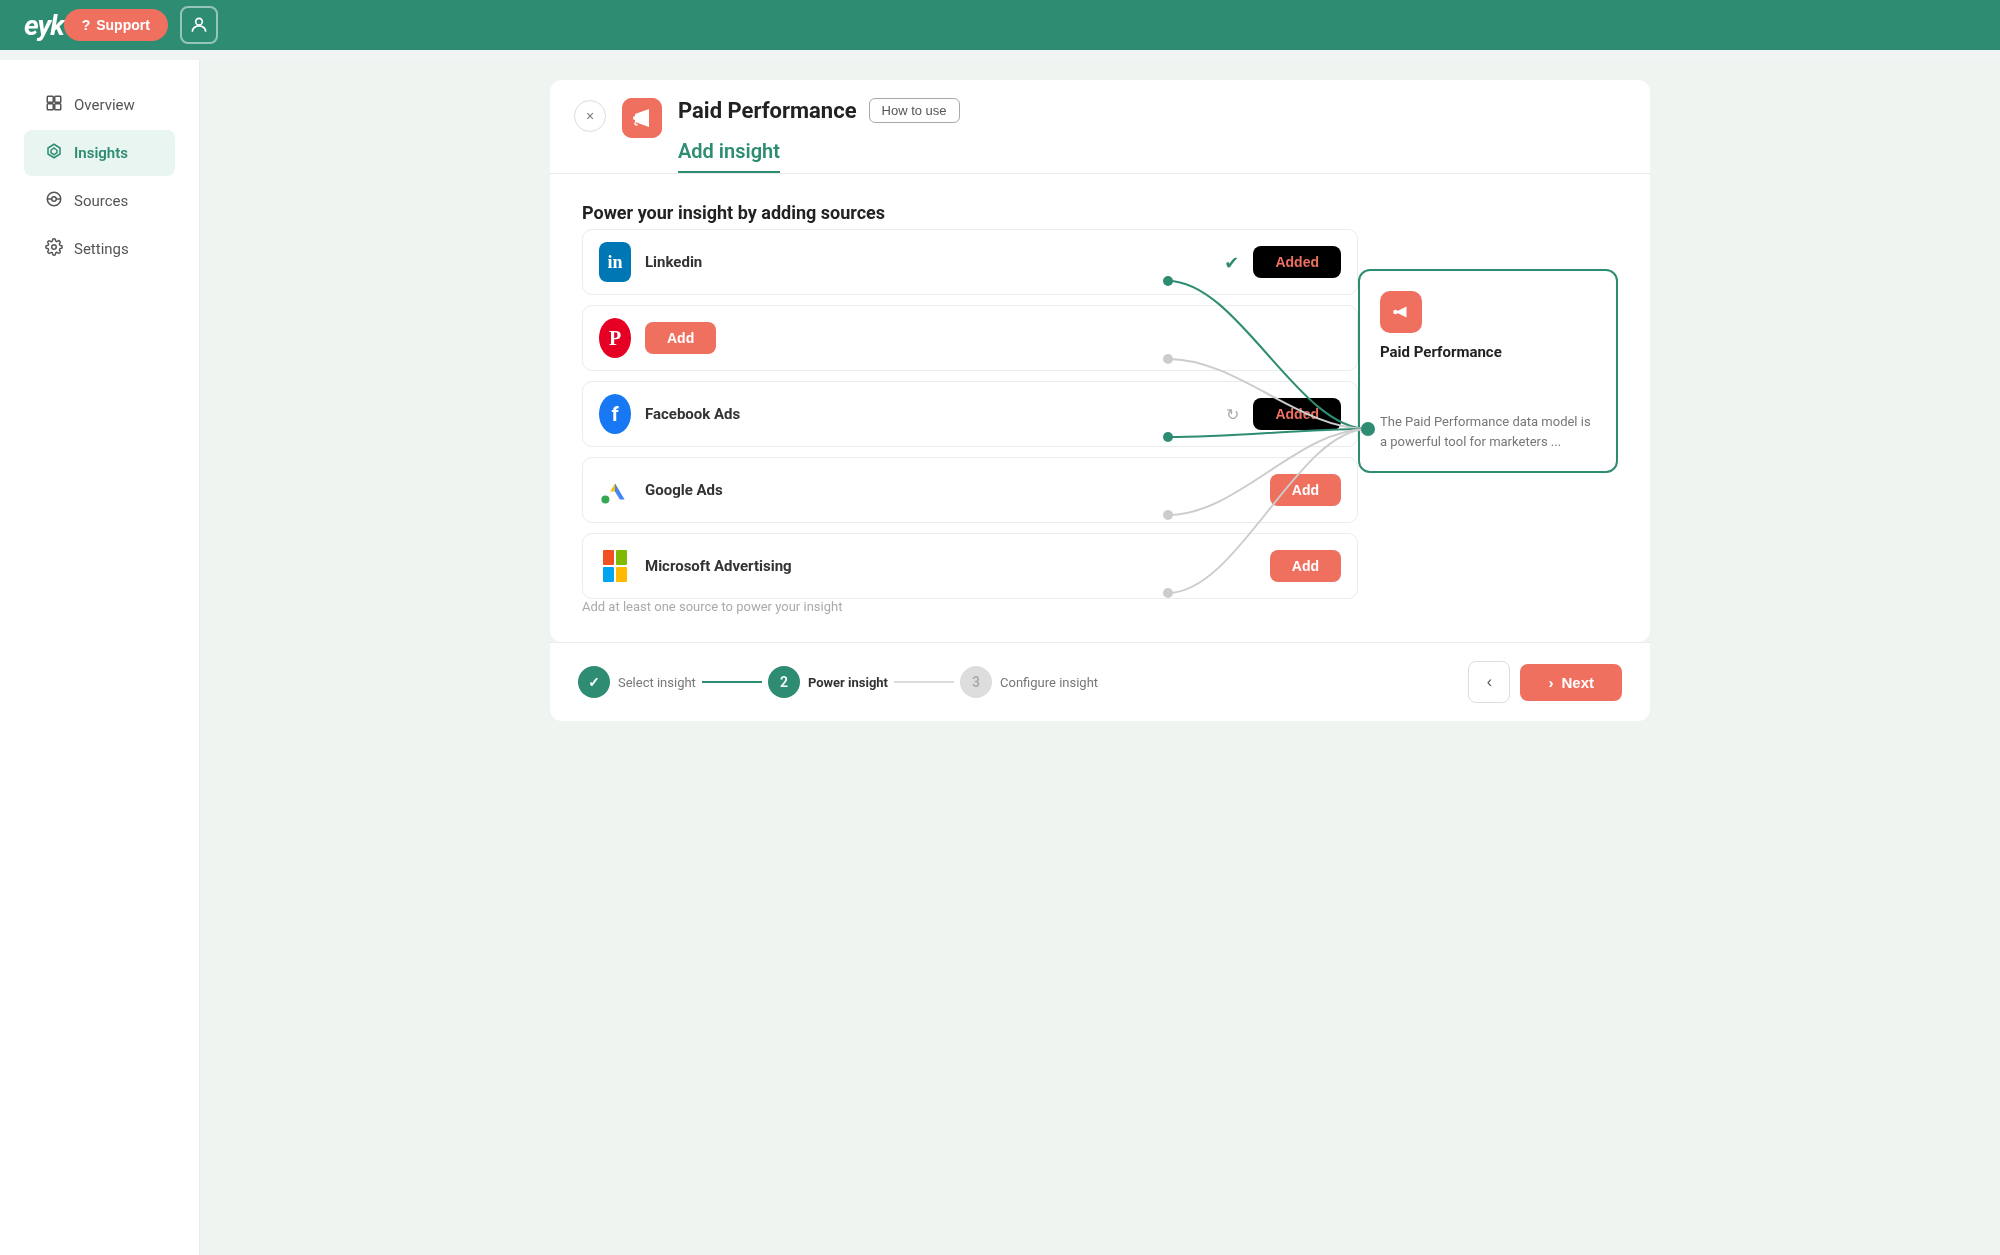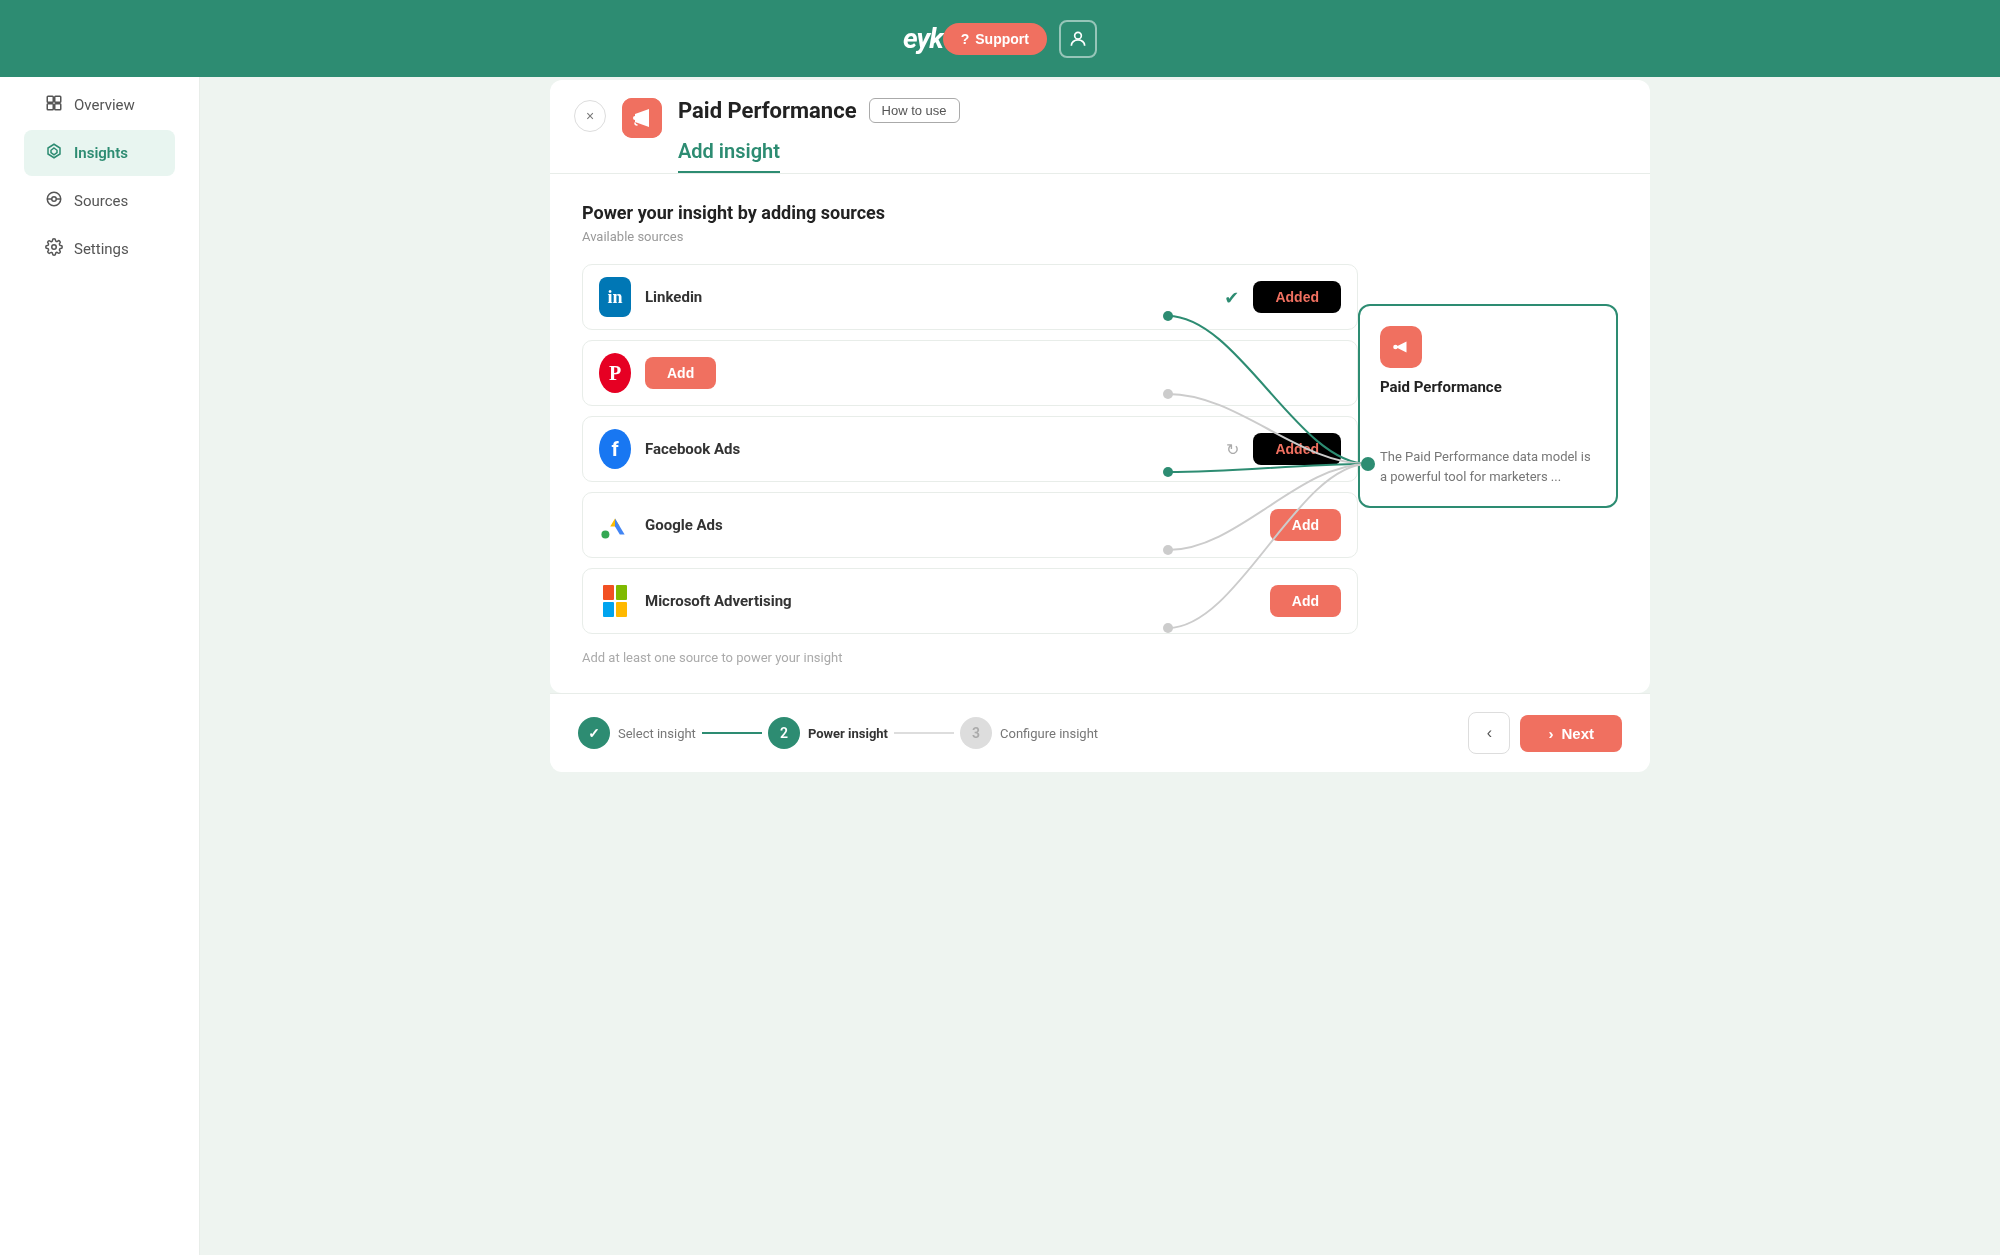--- a/index.html
+++ b/index.html
@@ -1,24 +1,24 @@
 <!DOCTYPE html>
 <html><head>
   <meta charset="utf-8">
   <style>
     * { box-sizing: border-box; margin: 0; padding: 0; }
     body { font-family: -apple-system, BlinkMacSystemFont, 'Segoe UI', Roboto, sans-serif; background: #f0f5f3; }
 
     
     .header {
       background: #2d8c72;
-      height: 77px;
-      display: flex;
-      align-items: center;
-      justify-content: center;
+      height: 50px;
+      display: flex;
+      align-items: center;
+      justify-content: flex-start;
       padding: 0 24px;
       position: fixed;
       top: 0; left: 0; right: 0;
       z-index: 100;
     }
     .header-logo {
       color: white;
       font-size: 28px;
       font-weight: 700;
       font-style: italic;
@@ -295,21 +295,20 @@
     .insight-card-desc {
       font-size: 13px;
       color: #777;
       line-height: 1.5;
       margin-top: 41px;
     }
 
     .hint-text {
       font-size: 13px;
       color: #aaa;
-      margin-top: 16px;
     }
 
     
     .progress-area {
       background: white;
       border-radius: 0 0 12px 12px;
       border-top: 1px solid #e8ede9;
       padding: 18px 28px;
       display: flex;
       align-items: center;
@@ -544,21 +543,20 @@
             <button class="how-to-btn">How to use</button>
           </div>
           <div class="tab-bar">
             <div class="tab-item active">Add insight</div>
           </div>
         </div>
       </div>
 
       <div class="card">
         <div class="card-title">Power your insight by adding sources</div>
-        <div class="card-subtitle">Available sources</div>
 
         <div class="flow-area">
           <div class="flow-left">
             <div class="sources-list">
 
               <div class="source-row">
                 <div class="source-logo">
                   <div class="linkedin-logo">in</div>
                 </div>
                 <span class="source-name">Linkedin</span>

